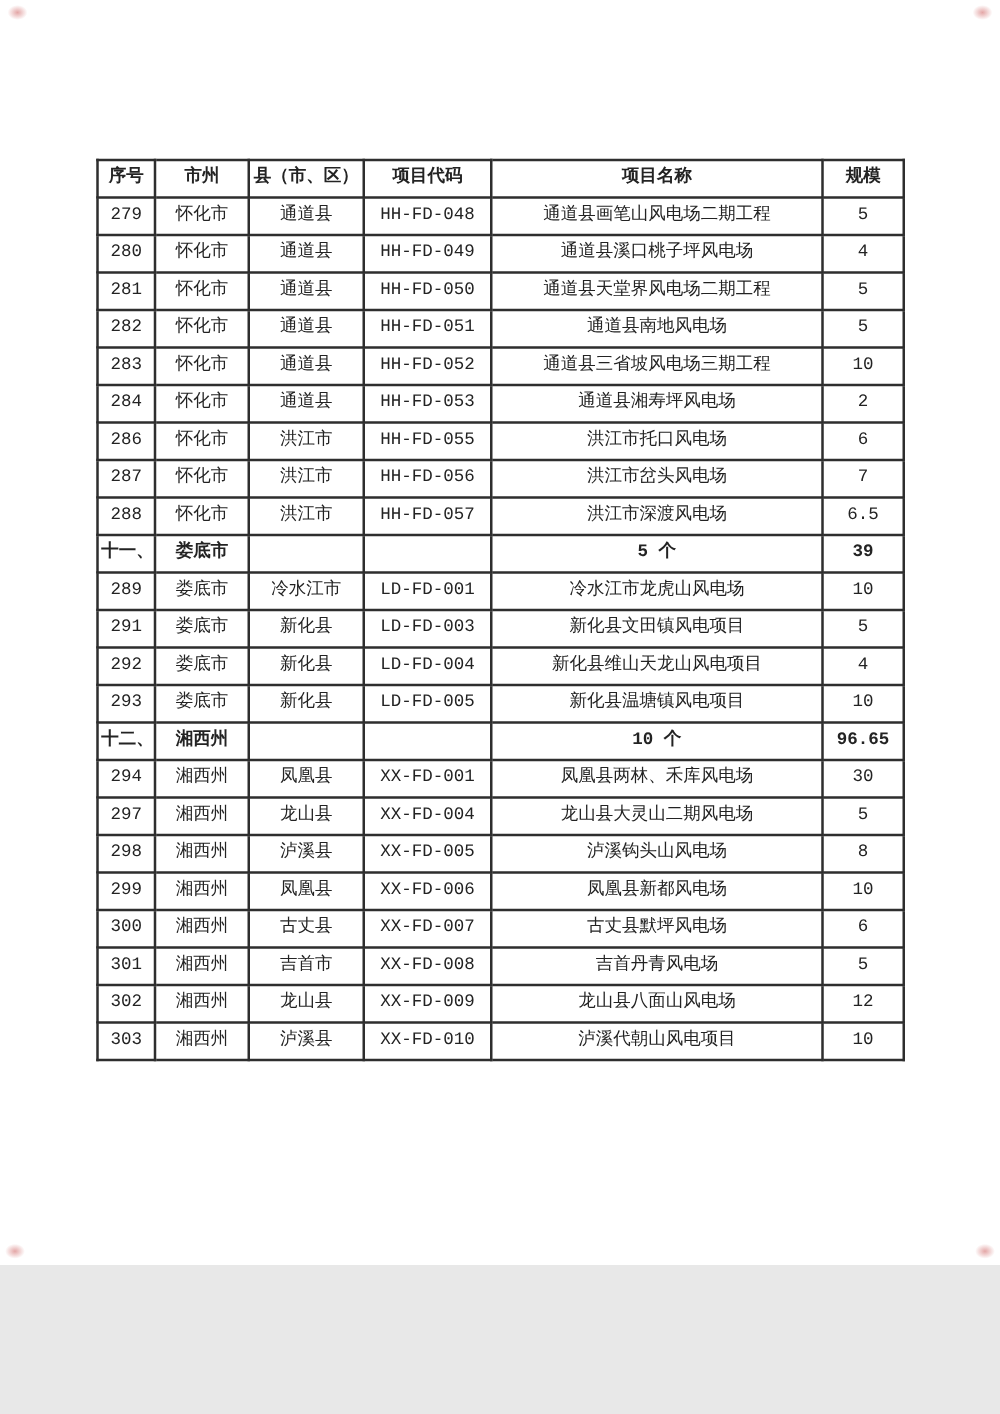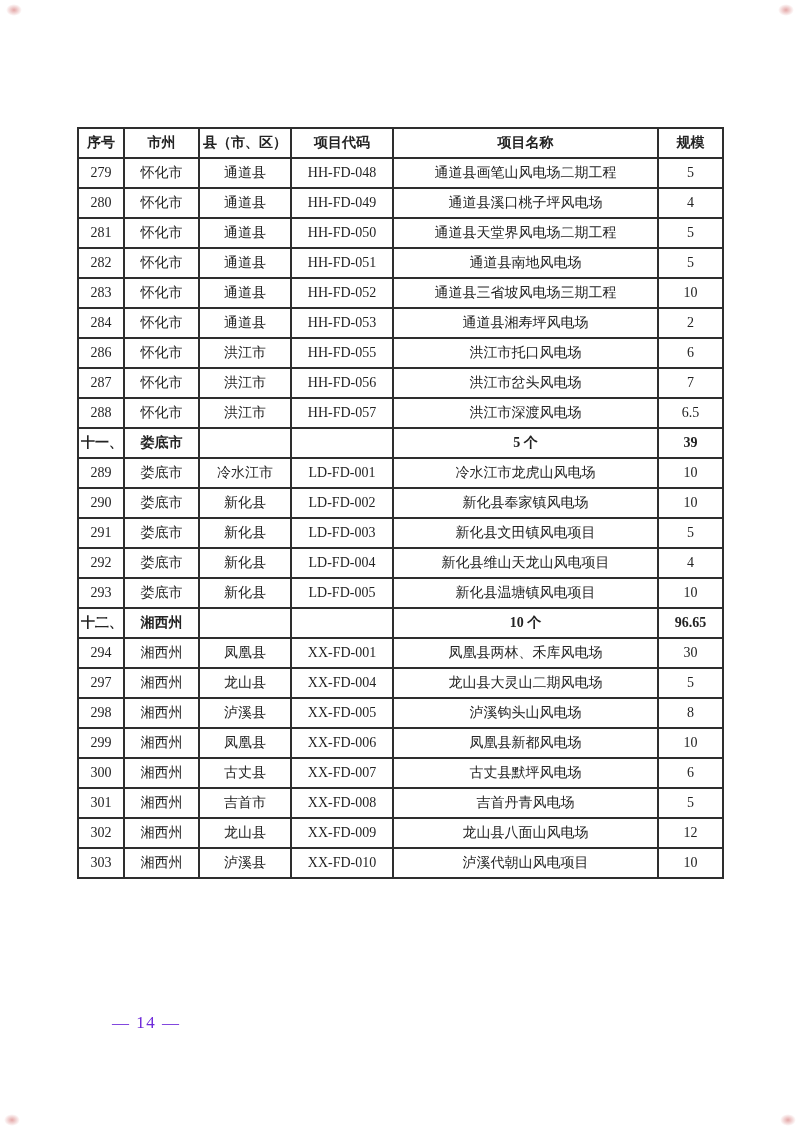--- a/index.html
+++ b/index.html
@@ -3,24 +3,24 @@
 <meta charset="utf-8">
 <style>
   html, body {
     margin: 0;
     padding: 0;
     background: #e8e8e8;
   }
   .page {
     position: relative;
     width: 800px;
-    height: 1131px;
+    height: 1012px;
     background: #ffffff;
     overflow: hidden;
-    font-family: Liberation Serif, serif;
+    font-family: Liberation Mono, monospace;
     color: #232323;
   }
   table.projects {
     position: absolute;
     left: 77px;
     top: 127px;
     width: 645px;
     border-collapse: collapse;
     table-layout: fixed;
   }
@@ -177,28 +177,20 @@
         </tr>
         <tr>
           <td>289</td>
           <td>娄底市</td>
           <td>冷水江市</td>
           <td>LD-FD-001</td>
           <td>冷水江市龙虎山风电场</td>
           <td>10</td>
         </tr>
         <tr>
-          <td>290</td>
-          <td>娄底市</td>
-          <td>新化县</td>
-          <td>LD-FD-002</td>
-          <td>新化县奉家镇风电场</td>
-          <td>10</td>
-        </tr>
-        <tr>
           <td>291</td>
           <td>娄底市</td>
           <td>新化县</td>
           <td>LD-FD-003</td>
           <td>新化县文田镇风电项目</td>
           <td>5</td>
         </tr>
         <tr>
           <td>292</td>
           <td>娄底市</td>

